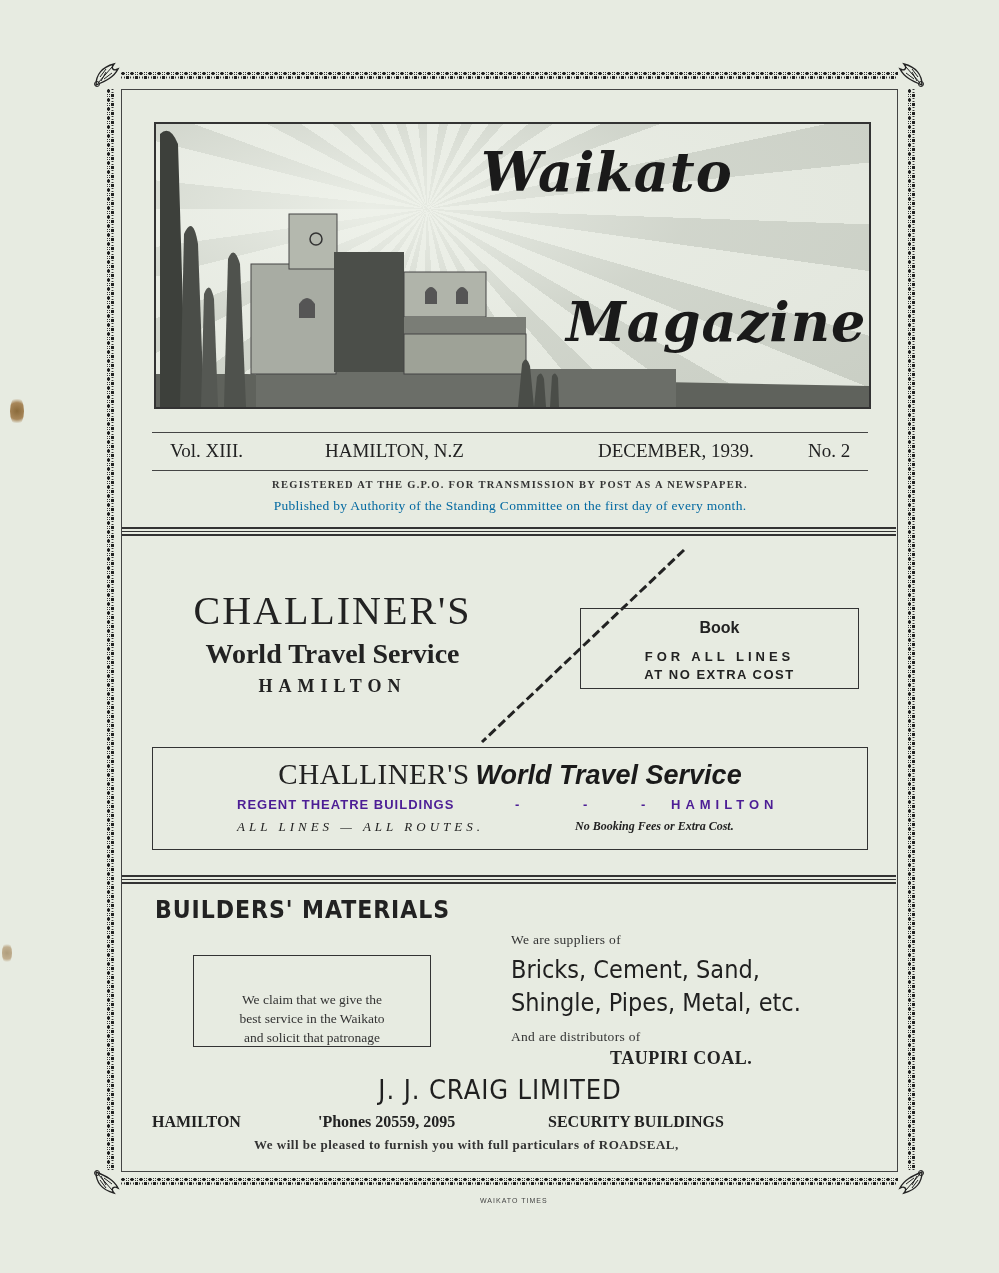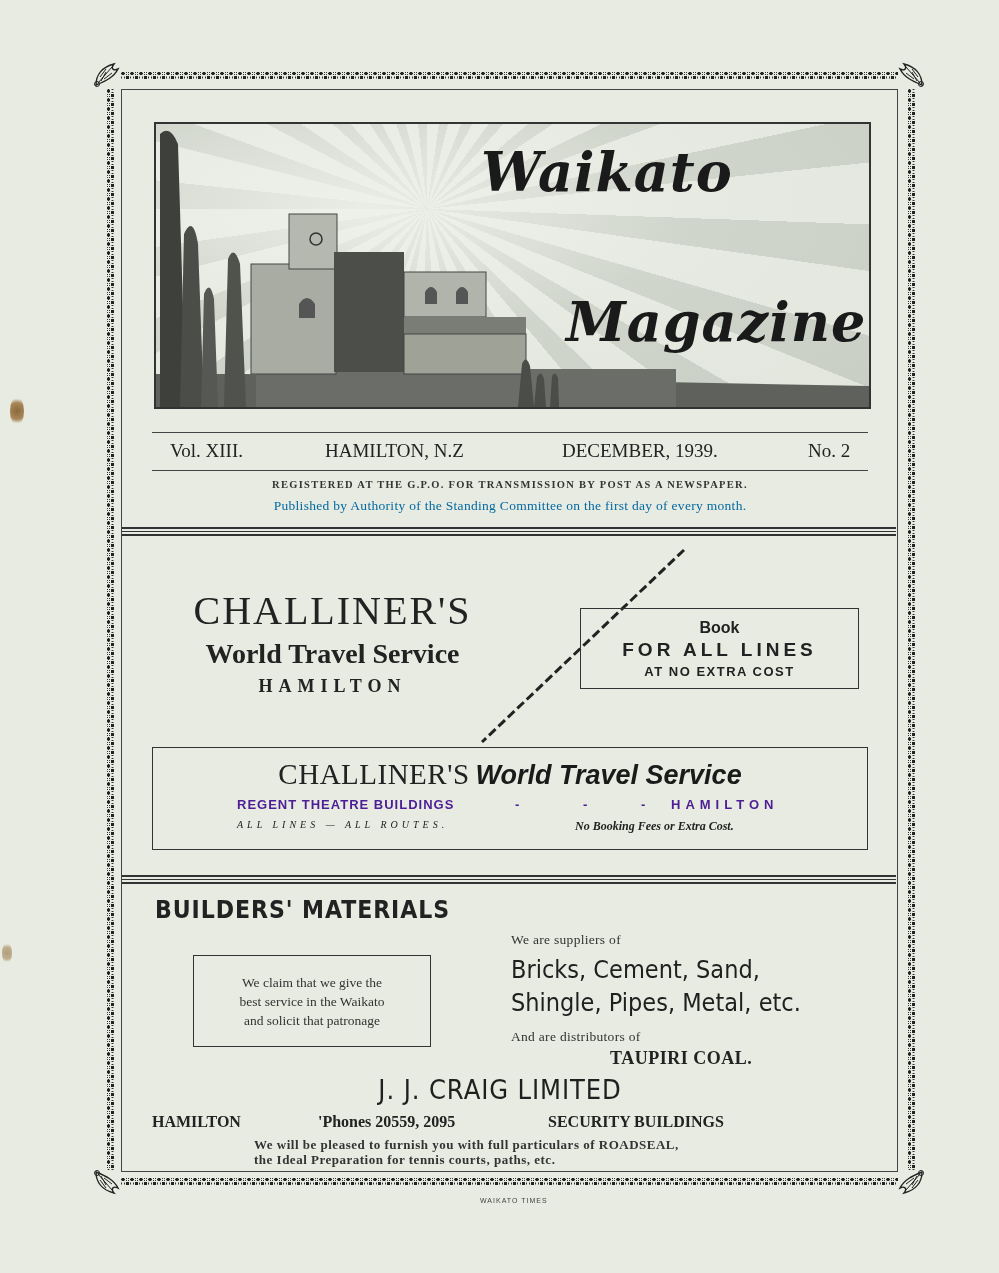--- a/index.html
+++ b/index.html
@@ -62,34 +62,34 @@
 
     
     .ch-big { position: absolute; left: 160px; top: 587px; width: 345px; text-align: center; font-size: 40px; letter-spacing: 2px; color: #222; }
     .ch-sub { position: absolute; left: 160px; top: 638px; width: 345px; text-align: center; font-size: 28px; font-weight: bold; color: #222; }
     .ch-city { position: absolute; left: 160px; top: 676px; width: 345px; text-align: center; font-size: 18px; font-weight: bold; letter-spacing: 6px; color: #222; }
 
     .dash-line { position: absolute; left: 478px; top: 548px; width: 212px; height: 196px; }
 
     .book-box { position: absolute; left: 580px; top: 608px; width: 277px; height: 79px; border: 1.5px solid #333; text-align: center; font-family: "Liberation Sans", sans-serif; font-weight: bold; color: #222; }
     .book-box .b1 { margin-top: 10px; font-size: 16px; }
-    .book-box .b2 { margin-top: 2px; font-size: 19px; letter-spacing: 4px; }
+    .book-box .b2 { margin-top: 12px; font-size: 13px; letter-spacing: 4px; }
     .book-box .b3 { margin-top: 3px; font-size: 13px; letter-spacing: 1.5px; }
 
     .ch-box { position: absolute; left: 152px; top: 747px; width: 714px; height: 101px; border: 1.5px solid #333; }
     .ch-box .l1 { position: absolute; left: 0; right: 0; top: 10px; text-align: center; }
     .ch-box .l1a { font-size: 29px; color: #222; letter-spacing: 0.5px; }
     .ch-box .l1b { font-family: "Liberation Sans", sans-serif; font-weight: bold; font-style: italic; font-size: 27px; color: #1a1a1a; margin-left: 6px; }
     .ch-box .l2 { position: absolute; top: 49px; font-family: "Liberation Sans", sans-serif; font-weight: bold; font-size: 13px; letter-spacing: 1px; color: #4c1d95; }
-    .ch-box .l3 { position: absolute; top: 71px; font-style: italic; font-size: 10px; color: #222; }
+    .ch-box .l3 { position: absolute; top: 71px; font-style: italic; font-size: 13px; color: #222; }
 
     
     .bm-title { position: absolute; left: 155px; top: 896px; font-family: "DejaVu Sans", sans-serif; font-size: 24px; font-weight: bold; letter-spacing: 1px; color: #222; transform: scaleX(0.92); transform-origin: left; }
     .claim-box { position: absolute; left: 193px; top: 955px; width: 236px; height: 90px; border: 1.5px solid #333; text-align: center; font-size: 13.5px; line-height: 19px; color: #333; }
-    .claim-box .inner { margin-top: 17px; }
+    .claim-box .inner { margin-top: 34px; }
     .supp { position: absolute; left: 511px; top: 932px; font-size: 13.5px; color: #333; letter-spacing: 0.3px; }
     .materials { position: absolute; left: 511px; top: 953px; font-family: "DejaVu Sans", sans-serif; font-size: 25px; line-height: 33px; color: #1f1f1f; transform: scaleX(0.9); transform-origin: left; white-space: nowrap; }
     .distr { position: absolute; left: 511px; top: 1029px; font-size: 13.5px; color: #333; letter-spacing: 0.3px; }
     .coal { position: absolute; left: 610px; top: 1048px; font-size: 18px; font-weight: bold; color: #222; letter-spacing: 0.5px; }
     .craig { position: absolute; left: 140px; width: 720px; top: 1074px; text-align: center; font-family: "DejaVu Sans", sans-serif; font-size: 27px; color: #1f1f1f; letter-spacing: 1px; transform: scaleX(0.9); }
     .addr { position: absolute; top: 1113px; font-size: 16px; font-weight: bold; color: #222; }
     .roadseal { position: absolute; left: 254px; top: 1137px; font-size: 13px; font-weight: bold; line-height: 15px; color: #333; letter-spacing: 0.5px; }
     .printer { position: absolute; left: 480px; top: 1197px; font-family: "Liberation Sans", sans-serif; font-size: 7px; letter-spacing: 1px; color: #444; }
   </style>
 </head>
@@ -157,21 +157,21 @@
     <path d="M394 283 L396 252 Q399 246 402 254 L403 283 Z" fill="#4a4d48"></path>
   </svg>
   <div class="title-line" style="left:325px; top:16px;">Waikato</div>
   <div class="title-line" style="left:410px; top:166px;">Magazine</div>
 </div>
 
 <div class="rule" style="left:152px; top:432px; width:716px;"></div>
 <div class="issue-row">
   <span style="left:0;">Vol. XIII.</span>
   <span style="left:155px;">HAMILTON, N.Z</span>
-  <span style="left:392px;">DECEMBER, 1939.</span>
+  <span style="left:428px;">DECEMBER, 1939.</span>
   <span style="left:638px;">No. 2</span>
 </div>
 <div class="rule" style="left:152px; top:470px; width:716px;"></div>
 <div class="registered">REGISTERED AT THE G.P.O. FOR TRANSMISSION BY POST AS A NEWSPAPER.</div>
 <div class="published">Published by Authority of the Standing Committee on the first day of every month.</div>
 
 <div class="triple-rule" style="top:527px;">
   <div style="top:0;"></div>
     <div style="top:3.5px; height:1.5px;"></div>
     <div style="top:7px;"></div>
@@ -224,16 +224,15 @@
   <div>Shingle, Pipes, Metal, etc.</div>
 </div>
 <div class="distr">And are distributors of</div>
 <div class="coal">TAUPIRI COAL.</div>
 <div class="craig">J. J. CRAIG LIMITED</div>
 <div class="addr" style="left:152px;">HAMILTON</div>
 <div class="addr" style="left:318px;">'Phones 20559, 2095</div>
 <div class="addr" style="left:548px;">SECURITY BUILDINGS</div>
 <div class="roadseal">
   <div>We will be pleased to furnish you with full particulars of ROADSEAL,</div>
-  <div>the Ideal Preparation for tennis courts, paths, etc.</div>
 </div>
 
 <div class="printer">WAIKATO TIMES</div>
 
 </body></html>

